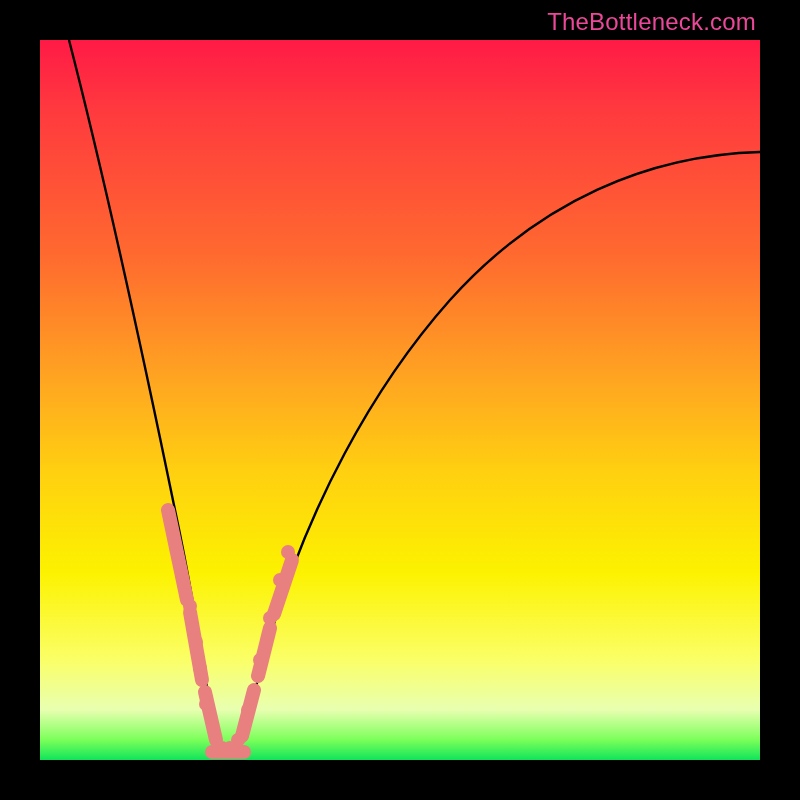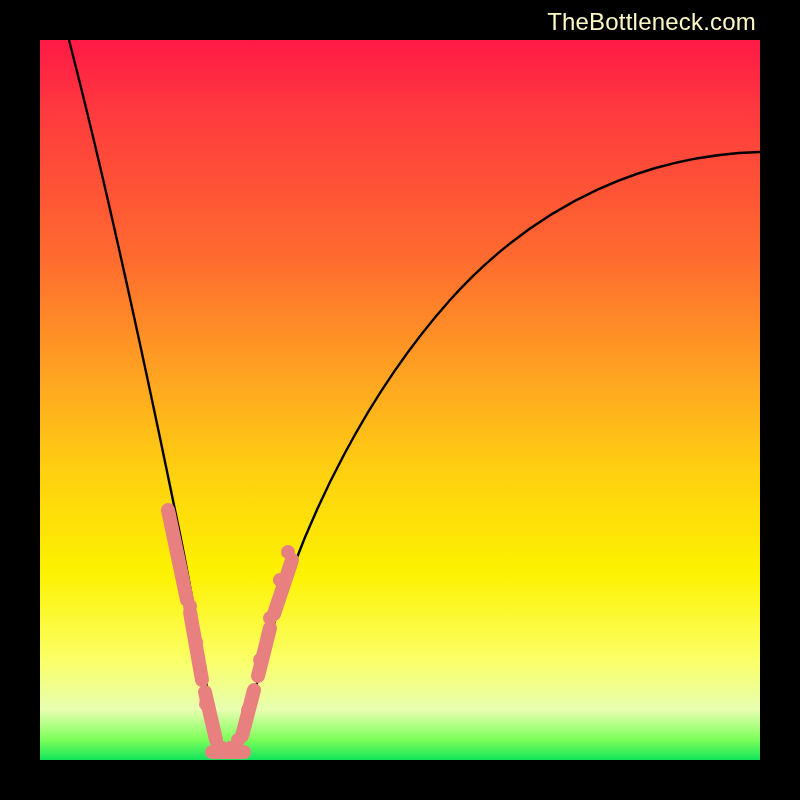--- a/index.html
+++ b/index.html
@@ -35,21 +35,21 @@
       #fbff66 86%,
       #e8ffb0 93%,
       #7cff5a 97.2%,
       #10e45a 100%
     );
   }
   .watermark {
     position: absolute;
     right: 44px;
     top: 8px;
-    color: #fef9c3;
+    color: #ec4899;
     font-size: 24px;
     letter-spacing: 0.2px;
     font-weight: 400;
   }
   svg.curve {
     position: absolute;
     left: 0;
     top: 0;
     width: 720px;
     height: 720px;

